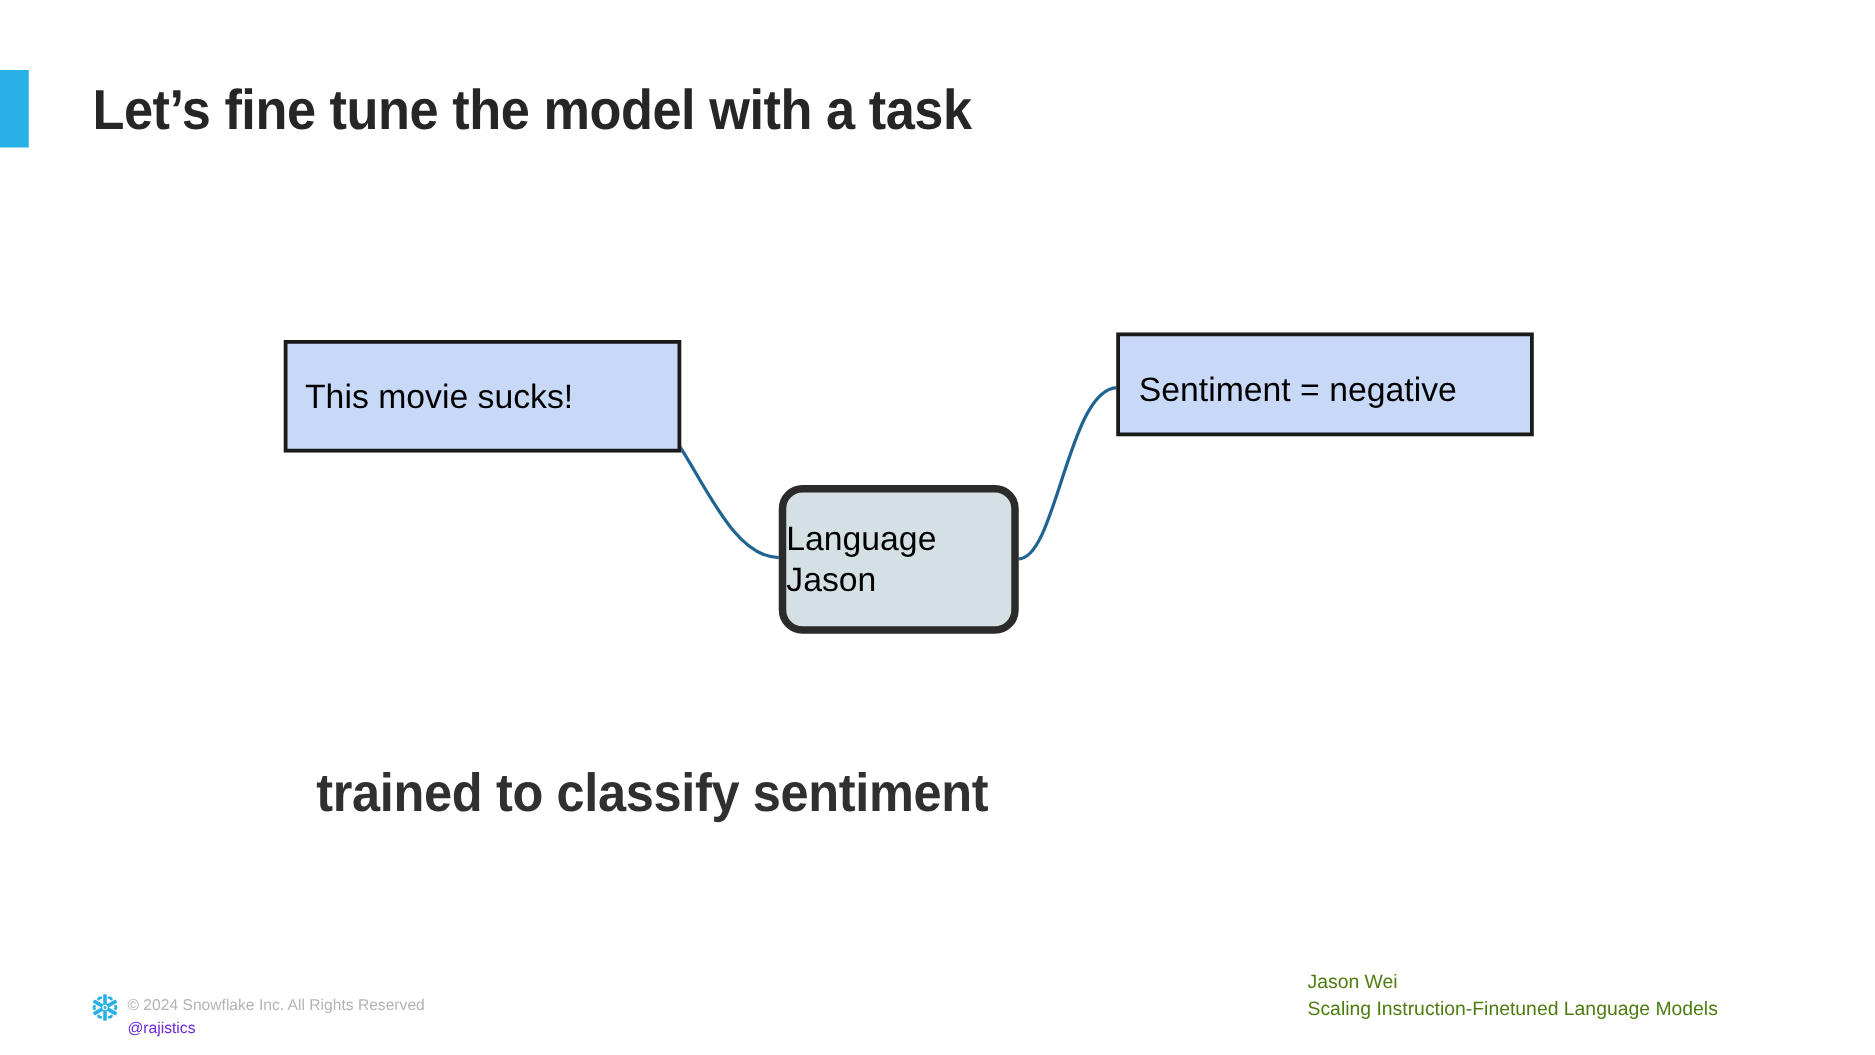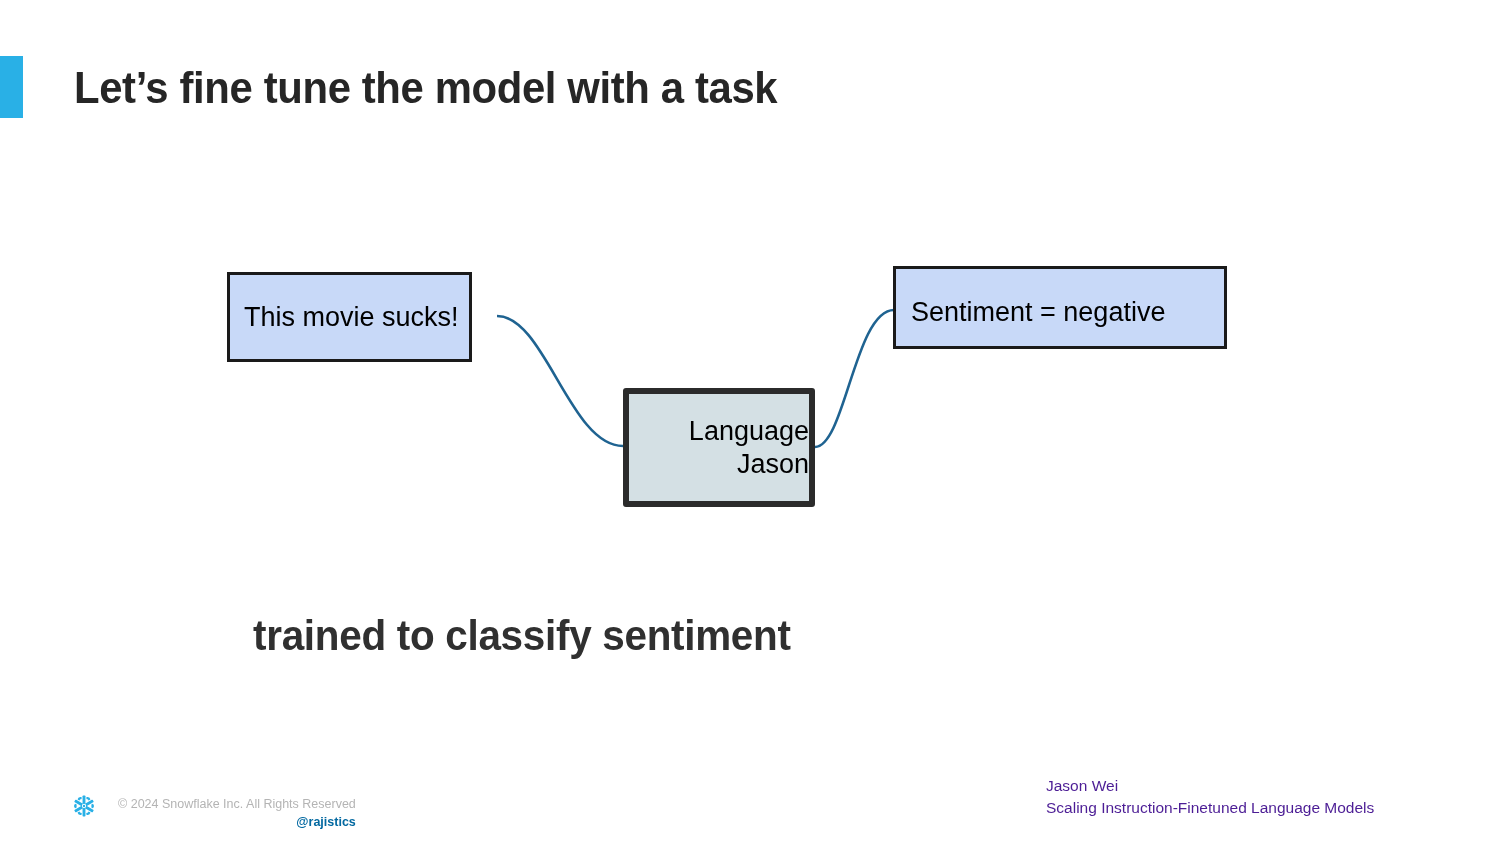--- a/index.html
+++ b/index.html
@@ -59,44 +59,44 @@
     border: 3px solid #1a1a1a;
     display: flex;
     align-items: flex-start;
     justify-content: flex-start;
     font-size: 27px;
     color: #000000;
   }
   #box-input {
     left: 227px;
     top: 272px;
-    width: 245px;
+    width: 318px;
     height: 90px;
     padding: 27px 0 0 14px;
   }
   #box-output {
     left: 893px;
     top: 266px;
     width: 334px;
     height: 83px;
     padding: 28px 0 0 15px;
   }
   #box-model {
     position: absolute;
     box-sizing: border-box;
     left: 623px;
     top: 388px;
     width: 192px;
     height: 119px;
     background: #d4e0e4;
     border: 6px solid #2b2b2b;
-    border-radius: 3px;
+    border-radius: 19px;
     display: flex;
     flex-direction: column;
-    align-items: flex-end;
+    align-items: flex-start;
     justify-content: center;
     font-size: 27px;
     line-height: 1.21;
     color: #000000;
   }
   #connectors {
     position: absolute;
     left: 0;
     top: 0;
     width: 1500px;
@@ -122,46 +122,45 @@
     white-space: nowrap;
   }
 
   
   #citation {
     position: absolute;
     left: 1046px;
     top: 775px;
     font-size: 15.5px;
     line-height: 1.44;
-    color: #4c1d95;
+    color: #4d7c0f;
     white-space: nowrap;
   }
   #footer-left {
     position: absolute;
     left: 72px;
     top: 793px;
     display: flex;
     align-items: flex-start;
   }
   #snowflake-logo {
     width: 24px;
     height: 24px;
     flex: 0 0 auto;
     margin-top: 1px;
   }
   #footer-text {
-    margin-left: 22px;
+    margin-left: 6px;
     font-size: 12.5px;
     line-height: 1.42;
     color: #b4b4b4;
     white-space: nowrap;
     padding-top: 3px;
-    text-align: right;
-  }
-  #footer-handle { color: #0369a1; font-weight: bold; }
+  }
+  #footer-handle { color: #6d28d9; }
 </style>
 </head>
 <body>
 
 <div id="slide">
 
   <div id="accent-bar"></div>
   <div id="title">Let’s fine tune the model with a task</div>
 
   <div id="diagram">

